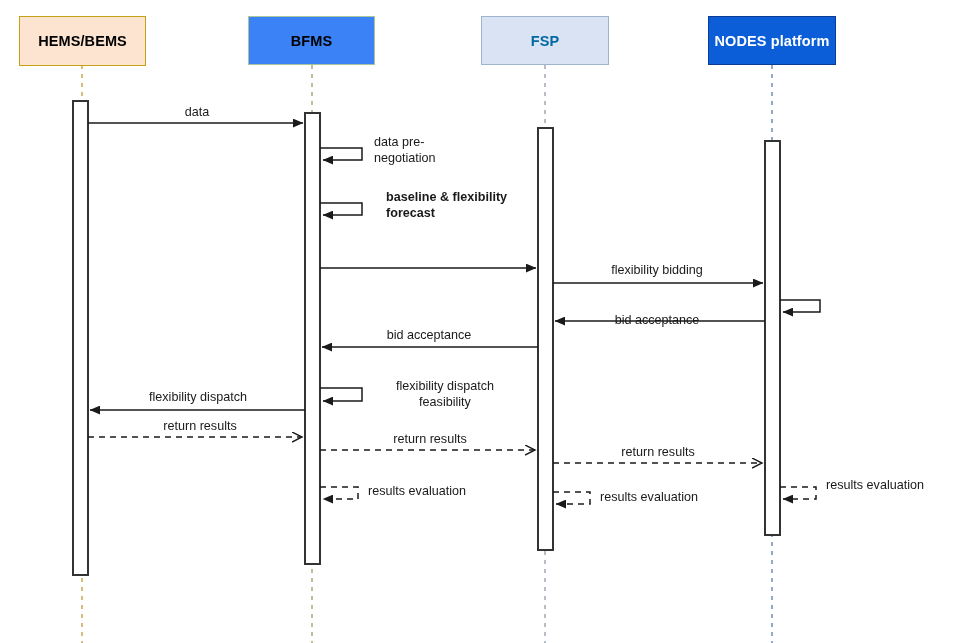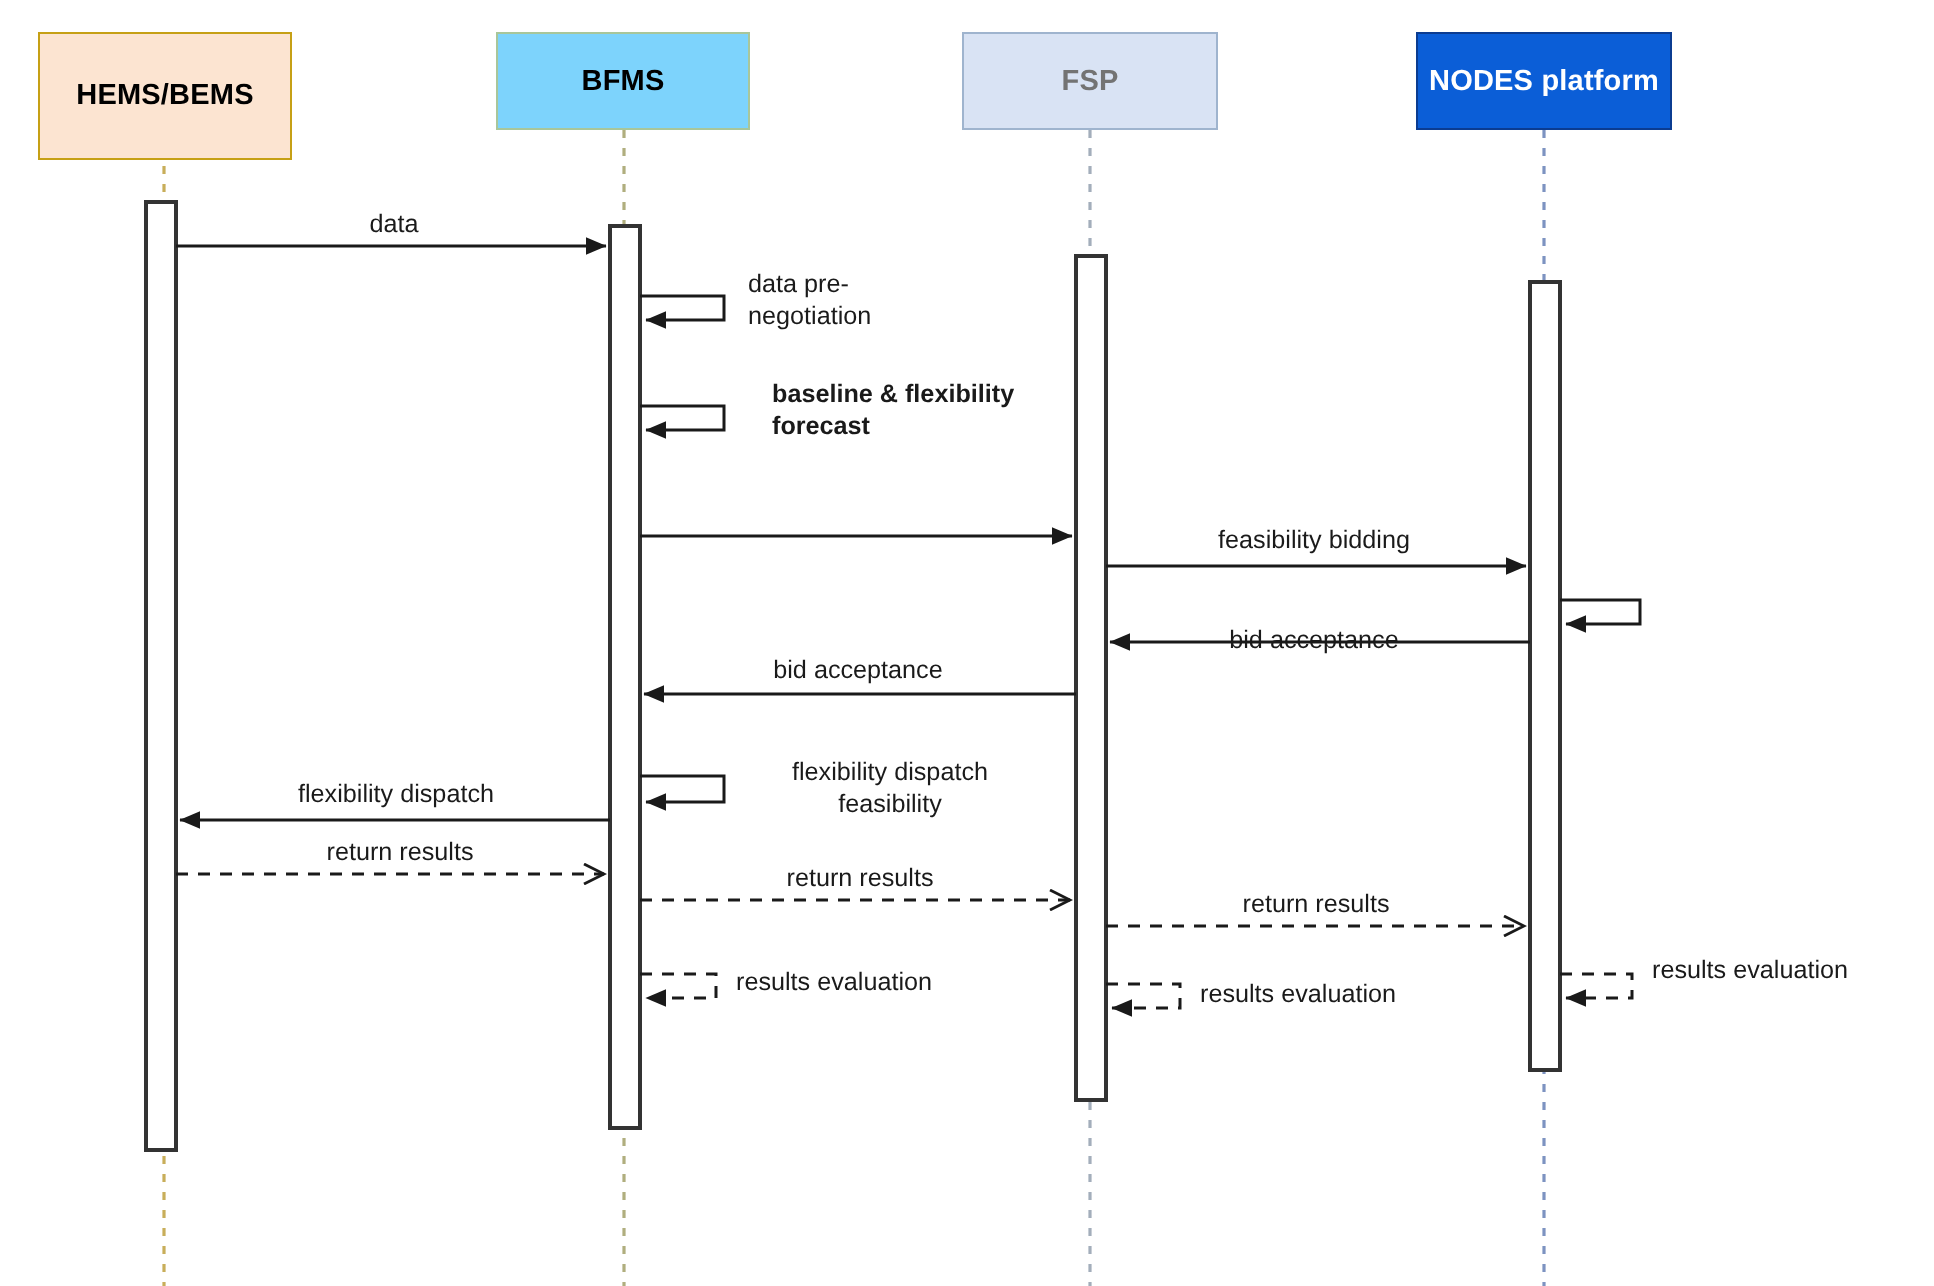--- a/index.html
+++ b/index.html
@@ -15,26 +15,26 @@
   
   .actor-box{
     position:absolute;
     box-sizing:border-box;
     display:flex;align-items:center;justify-content:center;
     font-size:14.5px;font-weight:bold;
     letter-spacing:0.1px;
     text-align:center;
     border-width:1px;border-style:solid;
   }
-  .actor-hems{left:19px;top:16px;width:127px;height:64px;
+  .actor-hems{left:19px;top:16px;width:127px;height:50px;
     background:#FCE4D1;border-color:#C6A015;color:#000;}
   .actor-bfms{left:248px;top:16px;width:127px;height:49px;
-    background:#7dd3fc;border-color:#A8C69A;color:#000;}
+    background:#3b82f6;border-color:#A8C69A;color:#000;}
   .actor-fsp{left:481px;top:16px;width:128px;height:49px;
-    background:#D9E3F4;border-color:#9FB4CE;color:#737373;}
+    background:#D9E3F4;border-color:#9FB4CE;color:#0369a1;}
   .actor-nodes{left:708px;top:16px;width:128px;height:49px;
     background:#0B5ED7;border-color:#0B3C91;color:#ffffff;}
 
   
   .msg-label{
     position:absolute;
     font-size:12.6px;
     color:#1a1a1a;
     line-height:1.26;
     white-space:pre-line;
@@ -132,21 +132,21 @@
 
   <div class="msg-label lbl-center" style="left:197px;top:105px;">data</div>
 
   <div class="msg-label lbl-left" style="left:374px;top:135px;width:140px;text-align:left;">data pre-
 negotiation</div>
 
   <div class="msg-label lbl-left" style="left:386px;top:190px;width:160px;text-align:left;font-weight:bold;">baseline &amp; flexibility
 forecast</div>
 
 
-  <div class="msg-label lbl-center" style="left:657px;top:263px;">feasibility bidding</div>
+  <div class="msg-label lbl-center" style="left:657px;top:263px;">flexibility bidding</div>
 
 
   <div class="msg-label lbl-center" style="left:657px;top:313px;">bid acceptance</div>
 
   <div class="msg-label lbl-center" style="left:429px;top:328px;">bid acceptance</div>
 
   <div class="msg-label lbl-left" style="left:370px;top:379px;width:150px;text-align:center;">flexibility dispatch
 feasibility</div>
 
   <div class="msg-label lbl-center" style="left:198px;top:390px;">flexibility dispatch</div>

